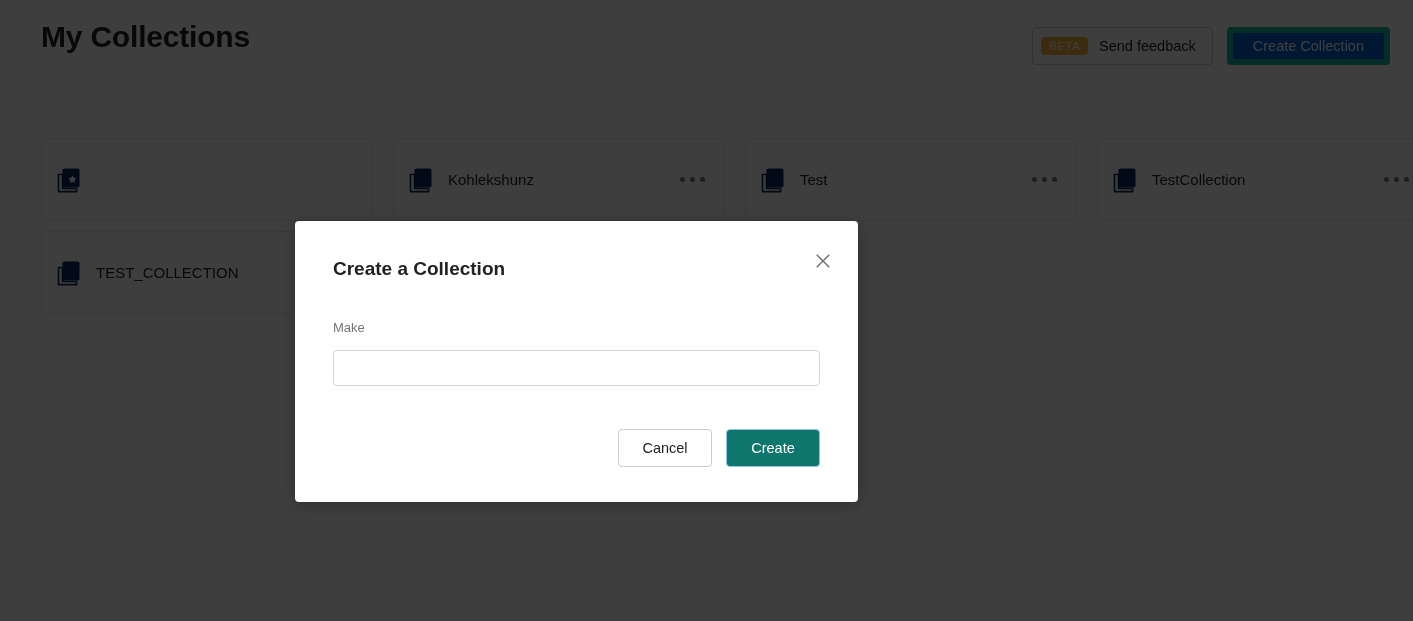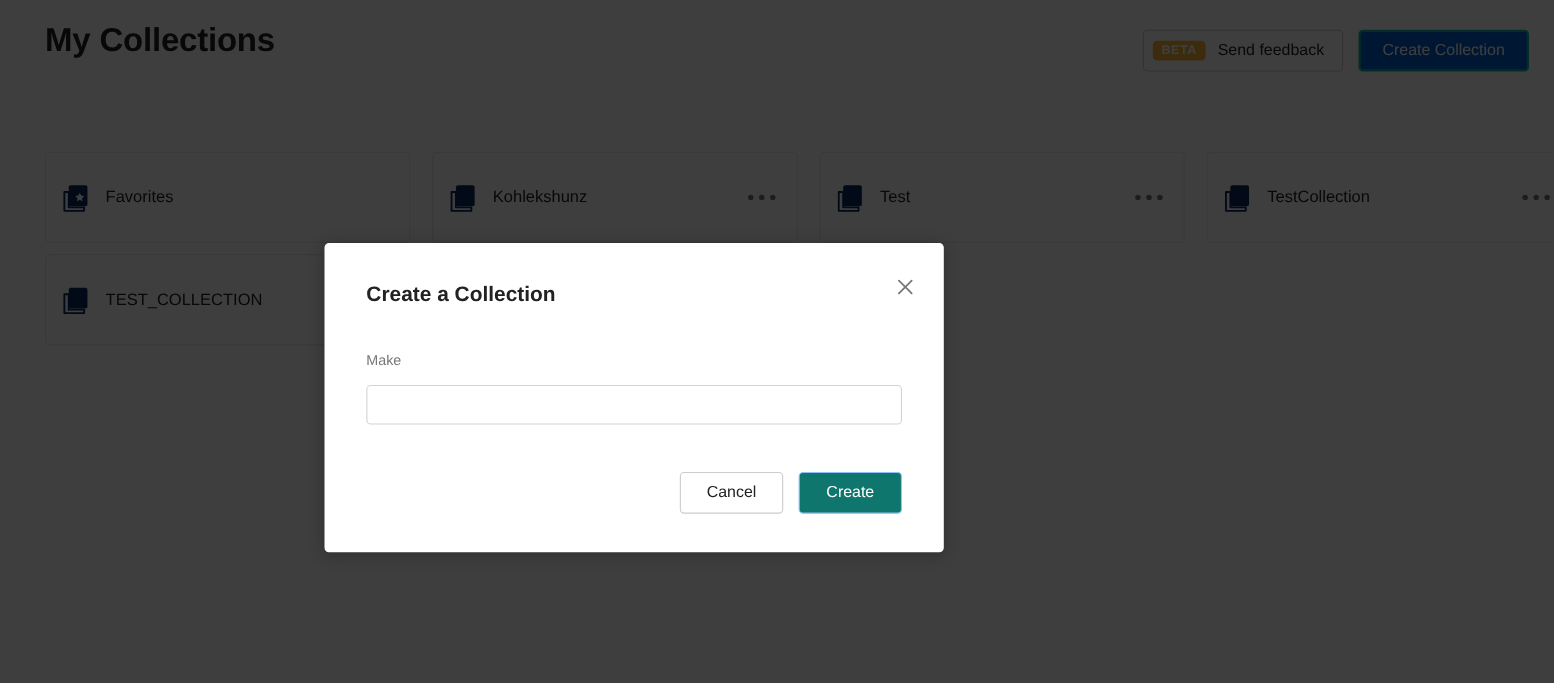--- a/index.html
+++ b/index.html
@@ -66,37 +66,37 @@
     border: 1px solid #c9ccd0;
     padding: 0 16px 0 8px;
     gap: 11px;
     color: #222222;
   }
 
   .beta-badge {
     background: #f5b335;
     color: #ffffff;
     font-size: 11.5px;
-    font-weight: bold;
+    font-weight: normal;
     letter-spacing: 0.4px;
     border-radius: 4px;
     padding: 4px 8px 3px 8px;
     line-height: 1;
   }
 
   .btn-homepage {
     height: 38px;
     border: 1px solid #c9ccd0;
     padding: 0 20px;
     color: #222222;
   }
 
   .btn-create-collection {
     height: 38px;
-    border: 2px solid #14b8a6;
+    border: 6px solid #14b8a6;
     background: #0061d5;
     color: #ffffff;
     padding: 0 20px;
   }
 
   
   .collections-grid {
     position: absolute;
     left: 9px;
     top: 138px;
@@ -269,21 +269,20 @@
     </div>
   </div>
 
   <div class="collections-grid" id="collections-grid">
       <div class="collection-card">
         <svg class="collection-icon" viewBox="0 0 26 26">
           <path d="M2.5 7.5 h4 v14 h14 v3.2 h-18 z" fill="none" stroke="#0d2b5e" stroke-width="1.7" stroke-linejoin="round"></path>
           <rect x="6.5" y="1.5" width="17" height="19" rx="1.8" fill="#0d2b5e"></rect>
           <path d="M16.5 8.2 l1.25 2.6 2.85 .4 -2.05 2.0 .5 2.85 -2.55 -1.35 -2.55 1.35 .5 -2.85 -2.05 -2.0 2.85 -.4 z" fill="#ffffff"></path>
         </svg>
-        <div class="collection-name">Favorites</div>
         <div class="ellipsis-menu hidden">
           <i></i>
           <i></i>
           <i></i>
         </div>
       </div>
       <div class="collection-card">
         <svg class="collection-icon" viewBox="0 0 26 26">
           <path d="M2.5 7.5 h4 v14 h14 v3.2 h-18 z" fill="none" stroke="#0d2b5e" stroke-width="1.7" stroke-linejoin="round"></path>
           <rect x="6.5" y="1.5" width="17" height="19" rx="1.8" fill="#0d2b5e"></rect>

